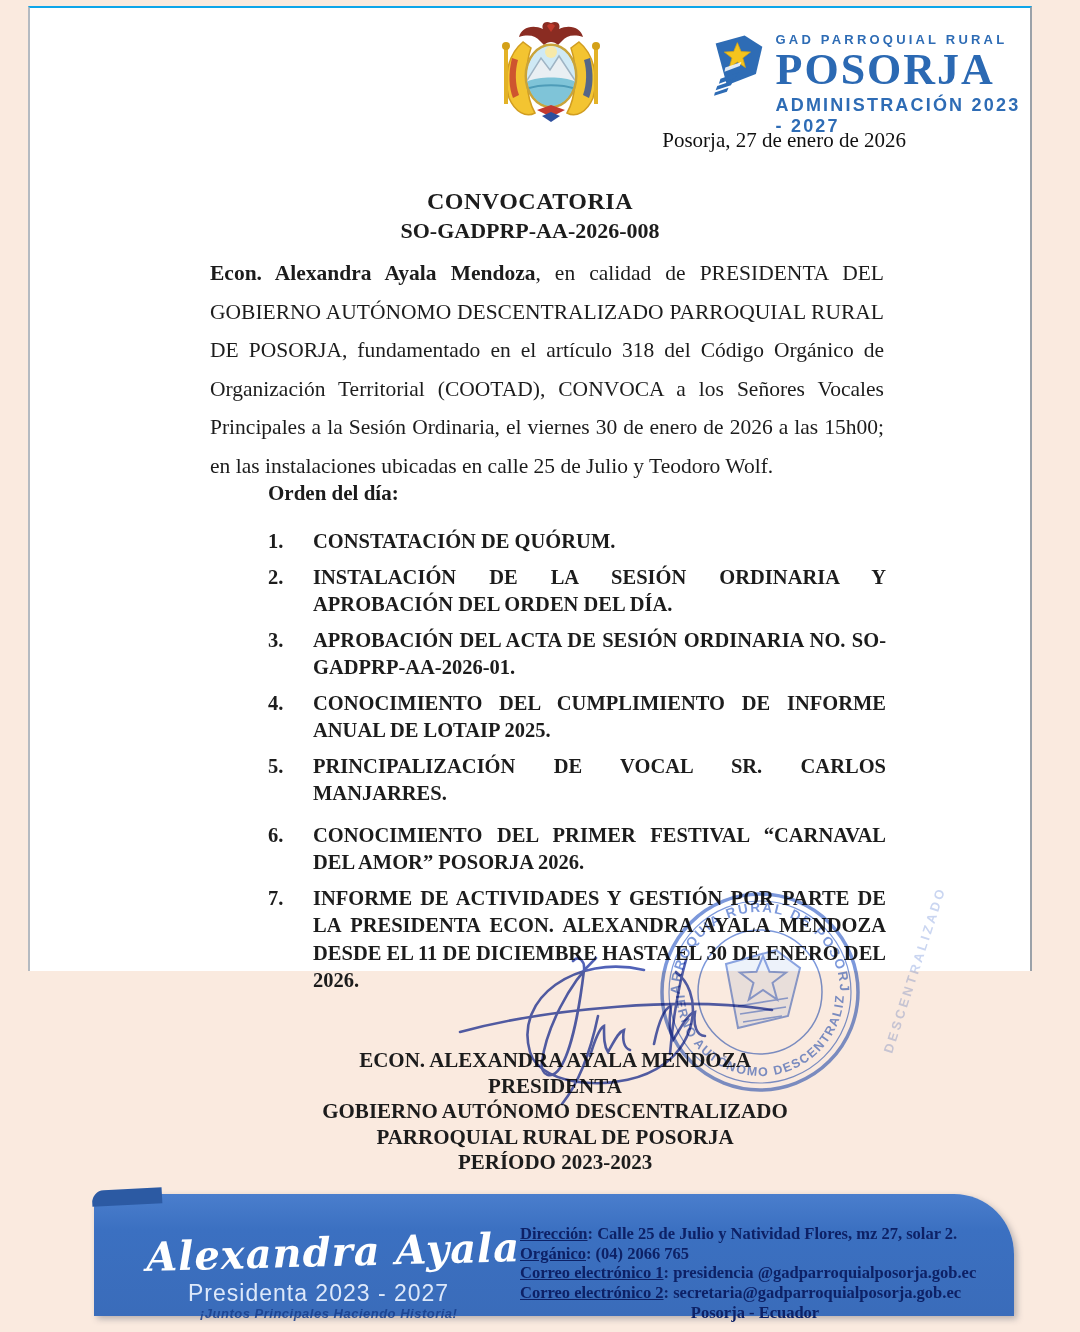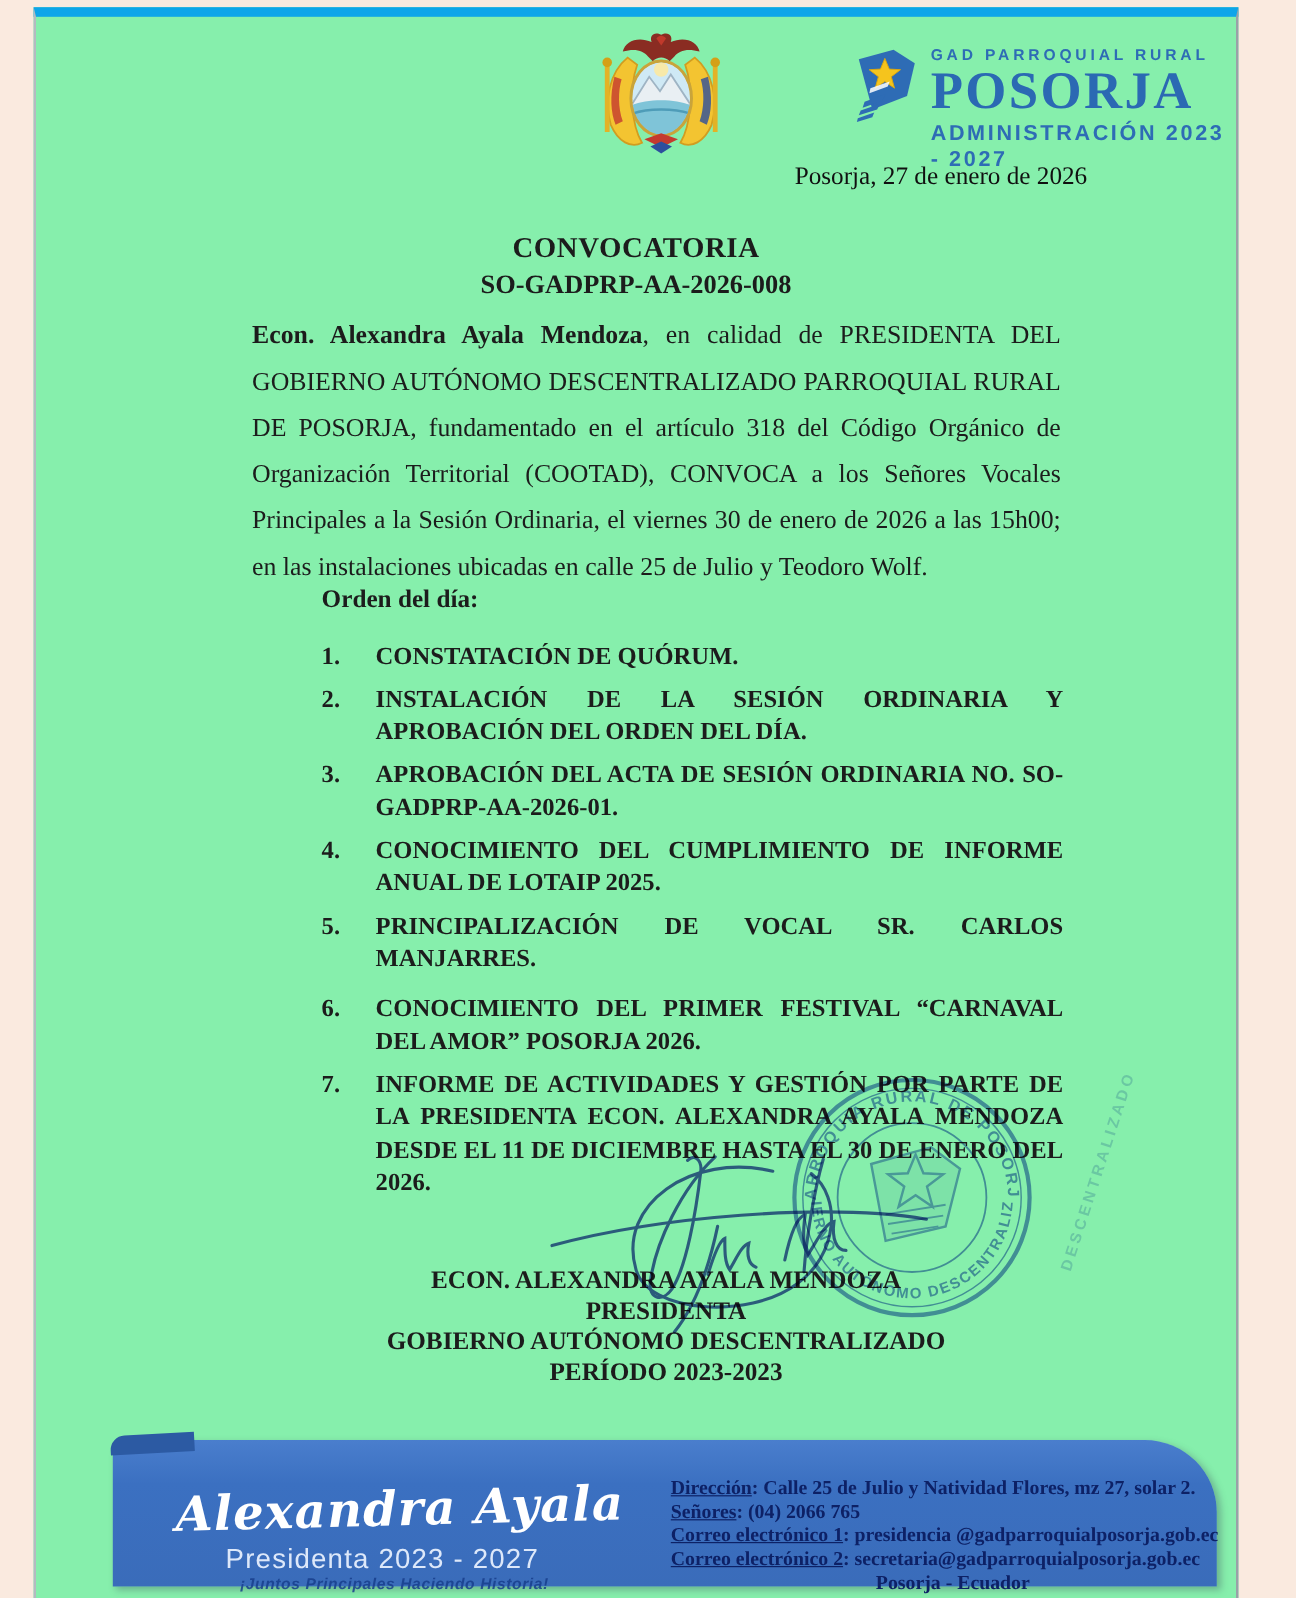--- a/index.html
+++ b/index.html
@@ -3,23 +3,23 @@
 <meta charset="utf-8">
 <style>
   * { margin:0; padding:0; box-sizing:border-box; }
   body { background:#e8e0d8; }
   .screen {
     position:relative; width:1080px; height:1332px;
     background:#faeadf; overflow:hidden;
     font-family:"Liberation Serif", serif; color:#1c1c1c;
   }
   .paper {
-    position:absolute; left:28px; top:6px; width:1004px; height:1326px;
-    background:#86efac;
-    border-left:2px solid #b4bac1; border-top:8px solid #0ea5e9; border-right:2px solid #9aa1a8;
+    position:absolute; left:28px; top:6px; width:1004px; height:965px;
+    background:#ffffff;
+    border-left:2px solid #b4bac1; border-top:2px solid #0ea5e9; border-right:2px solid #9aa1a8;
   }
   
   .coat { position:absolute; left:460px; top:10px; }
   .logo { position:absolute; left:676px; top:16px; display:flex; align-items:flex-start; }
   .logo-text { margin-left:10px; margin-top:8px; font-family:"Liberation Sans", sans-serif; }
   .logo-supertitle { font-size:13px; font-weight:bold; letter-spacing:3.2px; color:#2e6cb5; }
   .logo-title { font-size:44px; font-weight:bold; letter-spacing:2px; color:#2b69b3;
                 font-family:"Liberation Serif", serif; line-height:1.05; }
   .logo-subtitle { font-size:18px; font-weight:bold; letter-spacing:2.2px; color:#2e6cb5; margin-top:2px; }
   .date-line { position:absolute; top:120px; right:124px; font-size:21px; color:#101010; }
@@ -65,21 +65,21 @@
   }
   .footer-role {
     position:absolute; left:94px; top:86px; color:rgba(235,243,255,.92);
     font-family:"Liberation Sans", sans-serif; font-size:23px; letter-spacing:1px;
   }
   .footer-slogan {
     position:absolute; left:106px; top:112px; color:rgba(23,62,140,.85);
     font-family:"Liberation Sans", sans-serif; font-style:italic; font-weight:bold;
     font-size:13px; letter-spacing:.5px;
   }
-  .contact { position:absolute; left:465px; top:30px; width:470px;
+  .contact { position:absolute; left:426px; top:30px; width:470px;
              font-size:16.5px; font-weight:bold; color:#0d2166; line-height:19.5px; }
   .contact-row { white-space:nowrap; }
   .contact-label { text-decoration:underline; }
   .contact-location { text-align:center; margin-top:1px; }
 </style>
 </head>
 <body>
 
 <div class="screen">
   <div class="paper">
@@ -216,33 +216,34 @@
         <path d="M238,26 C230,54 224,92 222,120"></path>
         <path d="M206,110 C211,86 217,74 223,72 C221,86 221,98 225,106 C233,94 239,80 247,78 C245,92 249,102 257,102"></path>
         <path d="M12,98 C100,74 240,62 324,76"></path>
       </g>
     </svg>
 
     <div class="signoff">
       <div>ECON. ALEXANDRA AYALA MENDOZA</div>
       <div>PRESIDENTA</div>
       <div>GOBIERNO AUTÓNOMO DESCENTRALIZADO</div>
+      <div>PARROQUIAL RURAL DE POSORJA</div>
       <div>PERÍODO 2023-2023</div>
     </div>
 
     <div class="banner">
       <div class="footer-name">Alexandra Ayala</div>
       <div class="footer-role">Presidenta 2023 - 2027</div>
       <div class="footer-slogan">¡Juntos Principales Haciendo Historia!</div>
       <div class="contact">
         <div class="contact-row">
           <span class="contact-label">Dirección</span><span>: Calle 25 de Julio y Natividad Flores, mz 27, solar 2.</span>
         </div>
         <div class="contact-row">
-          <span class="contact-label">Señores</span><span>: (04) 2066 765</span>
+          <span class="contact-label">Orgánico</span><span>: (04) 2066 765</span>
         </div>
         <div class="contact-row">
           <span class="contact-label">Correo electrónico 1</span><span>: presidencia @gadparroquialposorja.gob.ec</span>
         </div>
         <div class="contact-row">
           <span class="contact-label">Correo electrónico 2</span><span>: secretaria@gadparroquialposorja.gob.ec</span>
         </div>
         <div class="contact-location">Posorja - Ecuador</div>
       </div>
     </div>

